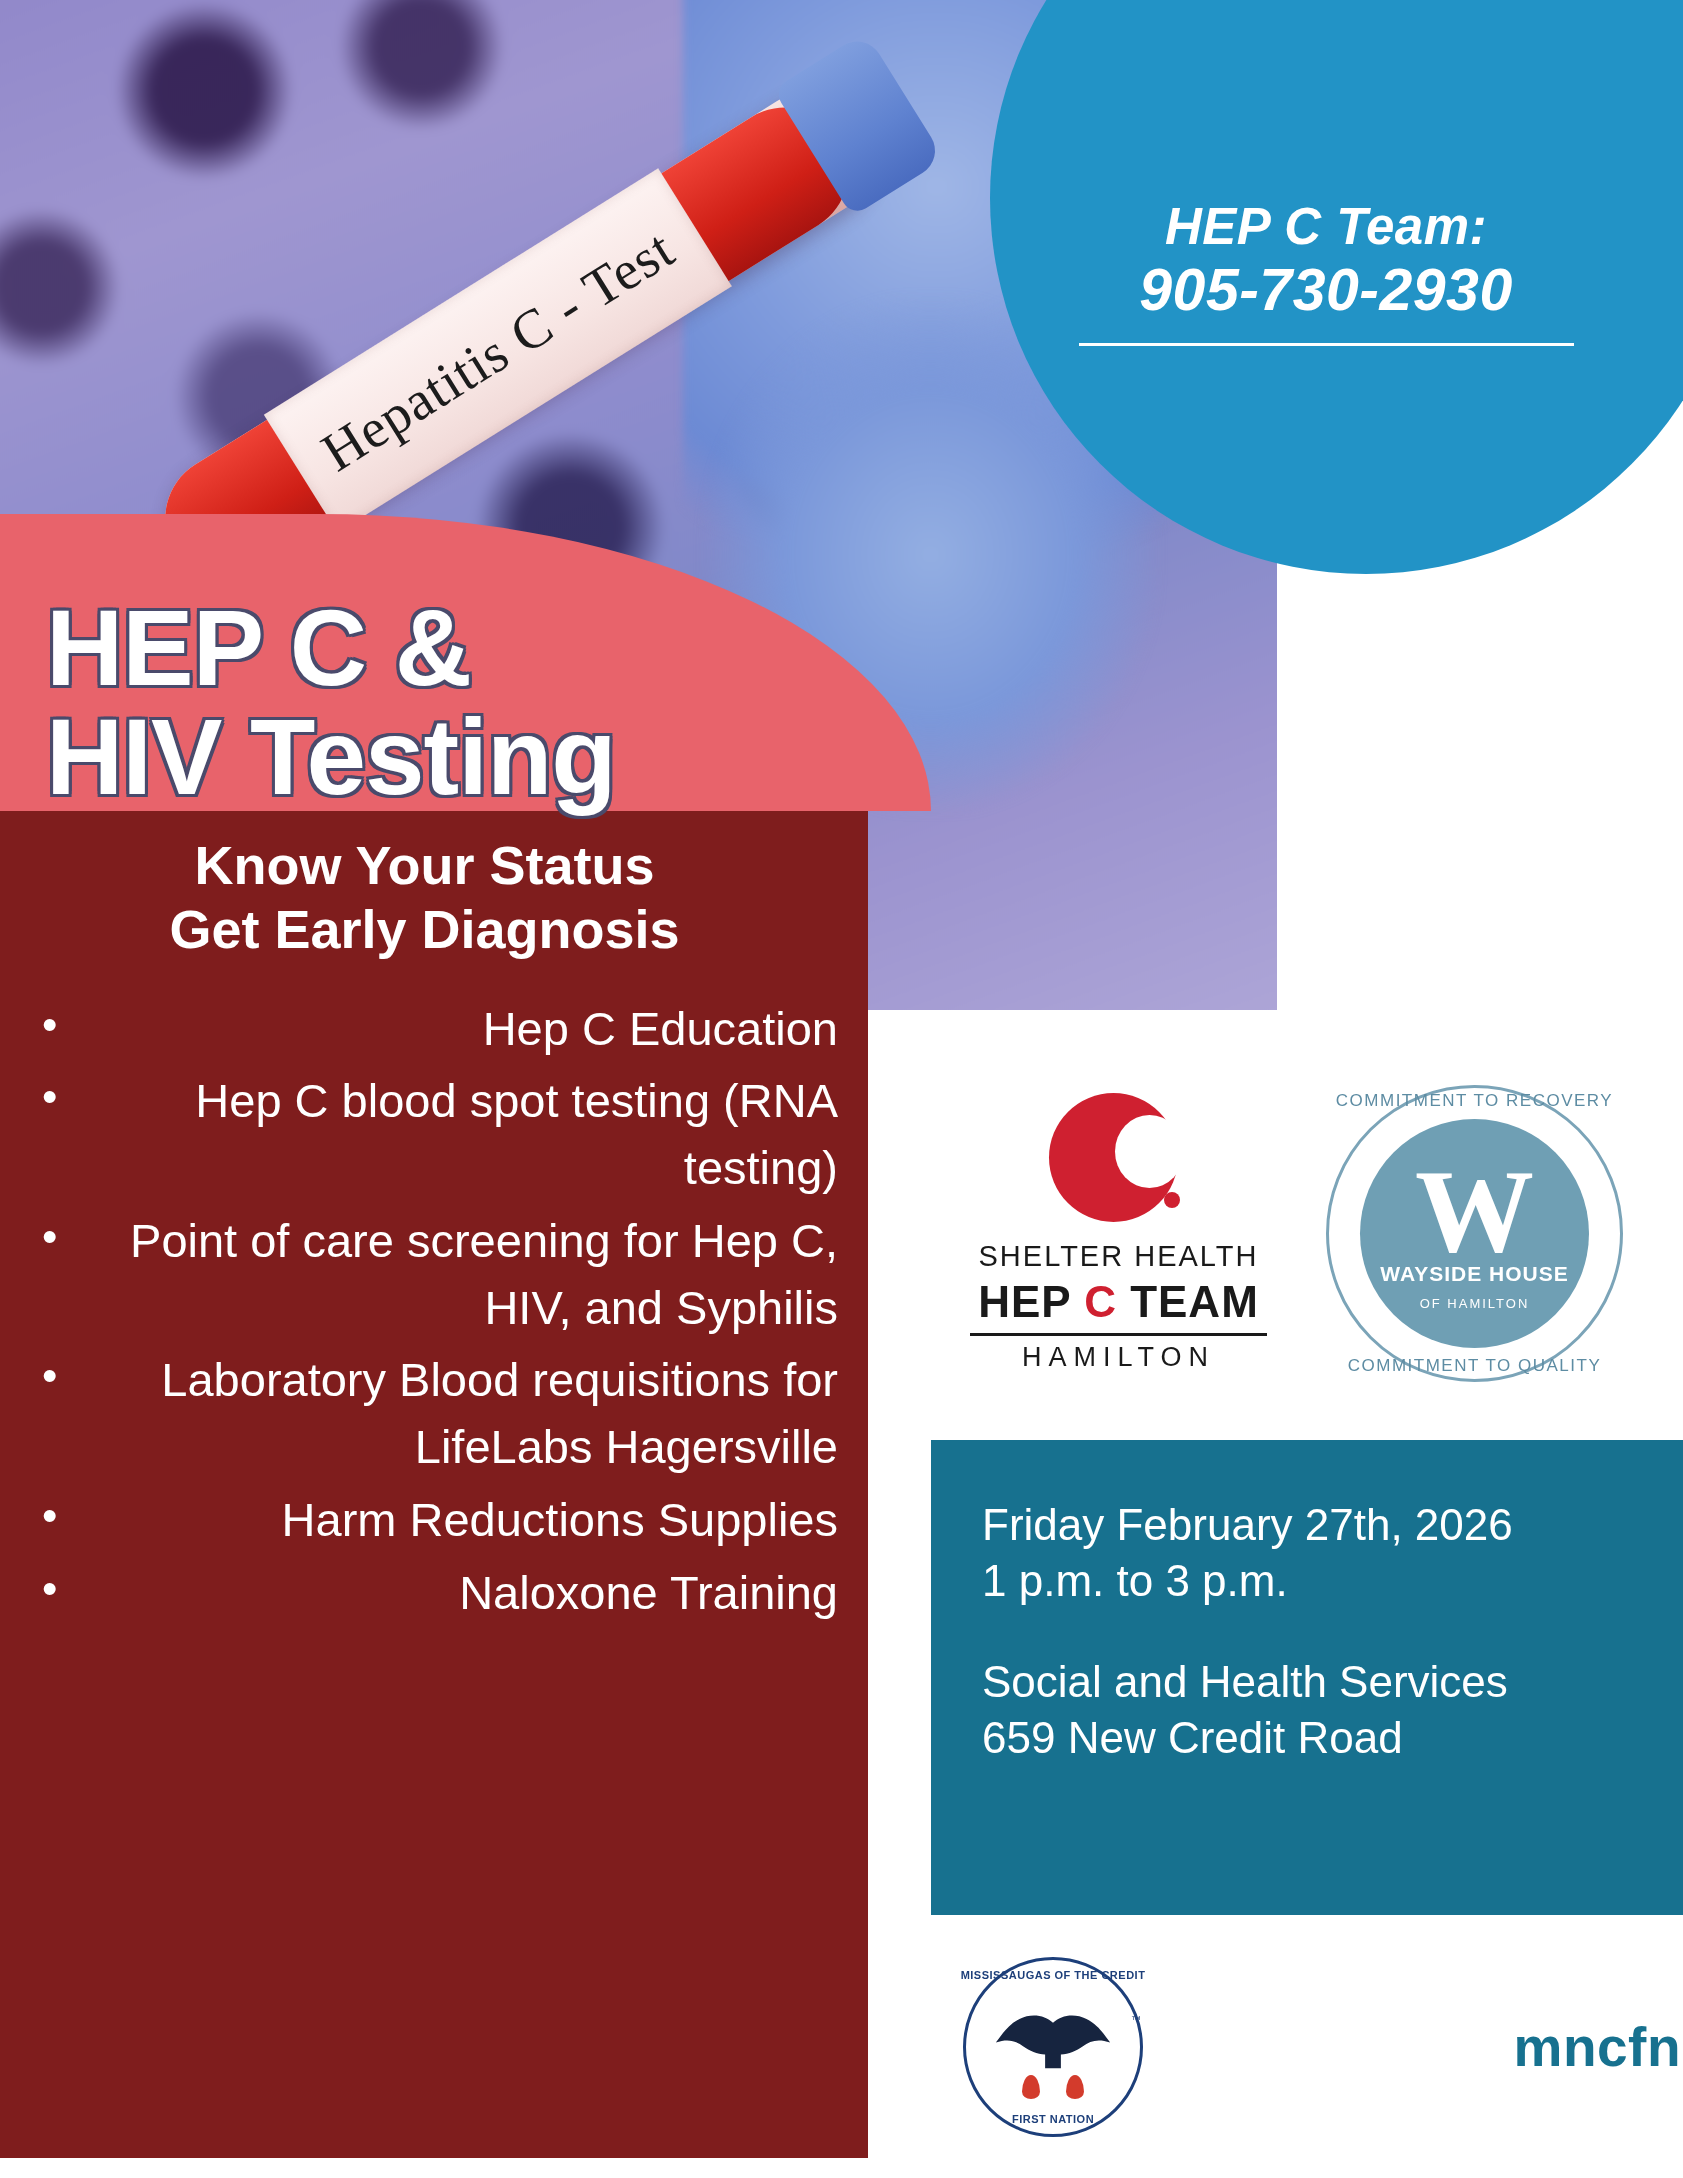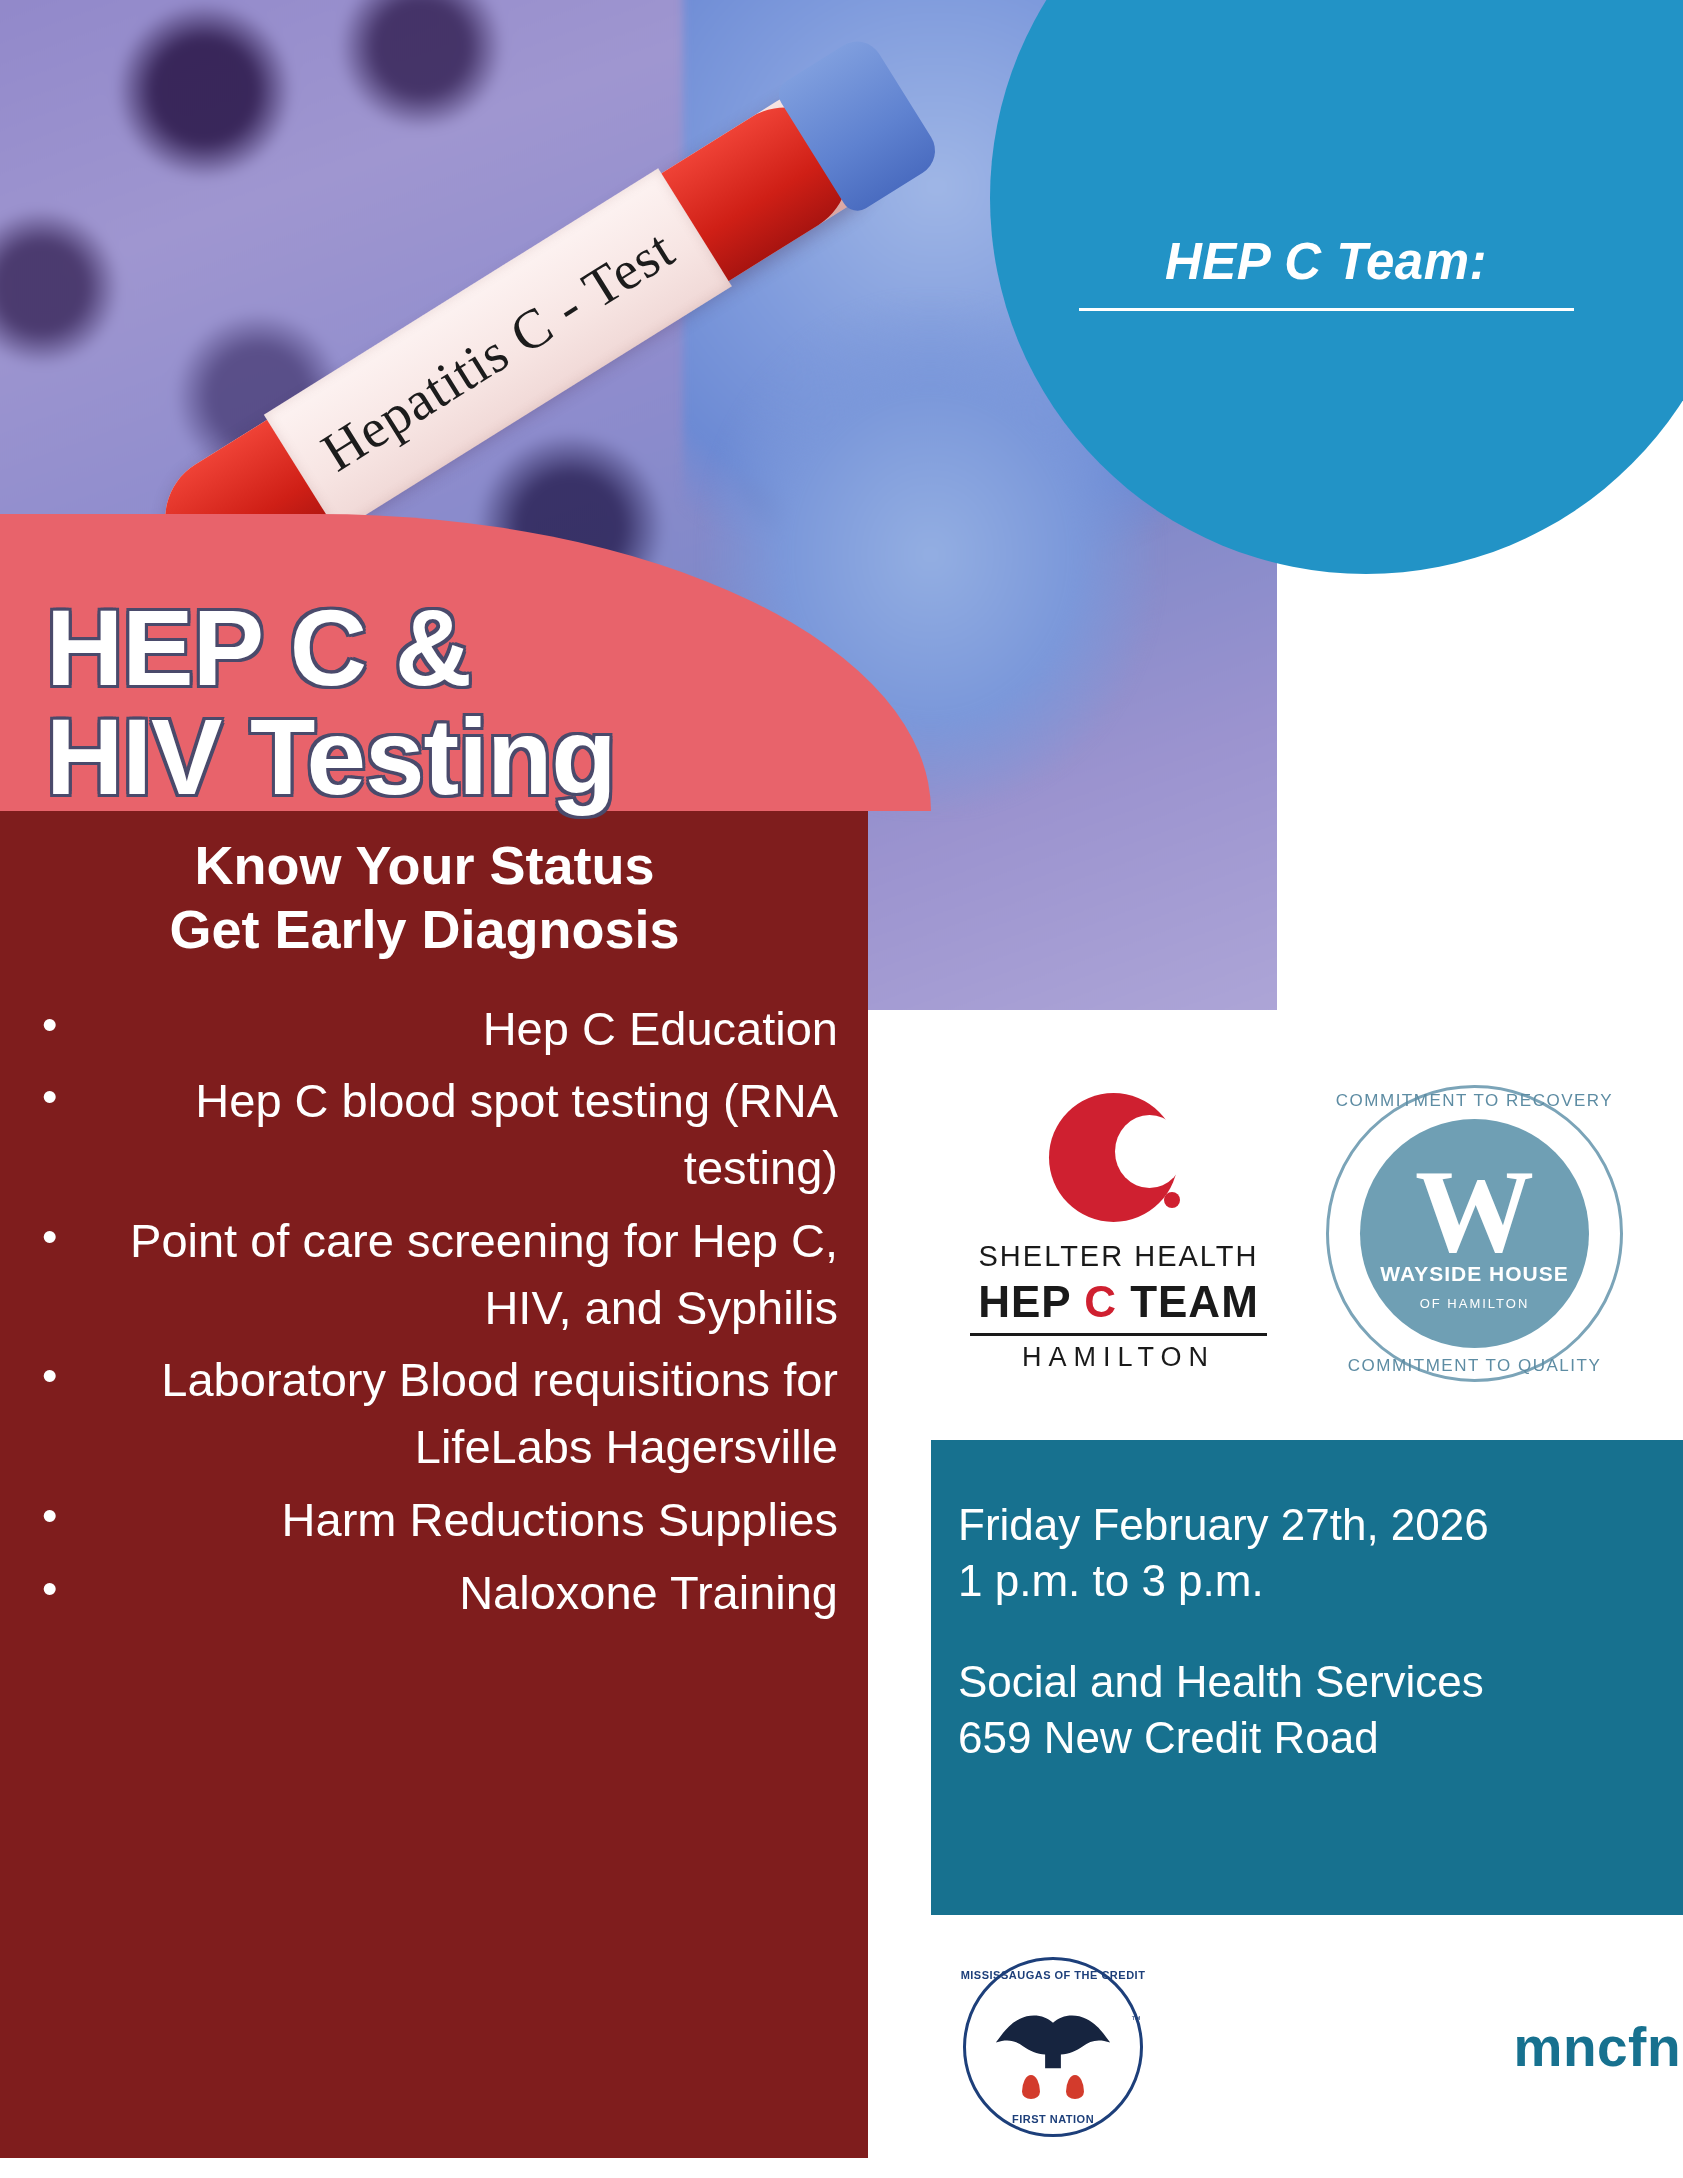--- a/index.html
+++ b/index.html
@@ -376,21 +376,21 @@
   .wayside-arc-bottom { bottom: 6px; }
 
   .teal-panel {
     position: absolute;
     left: 931px;
     top: 1440px;
     width: 752px;
     height: 475px;
     background: #17718f;
     color: #ffffff;
-    padding: 57px 51px 0 27px;
+    padding: 57px 51px 0 51px;
     box-sizing: border-box;
   }
   .teal-line {
     font-size: 44px;
     line-height: 1.28;
   }
   .teal-gap { height: 44px; }
 
   .footer-right {
     position: absolute;
@@ -483,20 +483,21 @@
       <div class="vial-cap"></div>
       <div class="vial-label">
         <span>Hepatitis C - Test</span>
       </div>
     </div>
   </div>
 
   <div class="blue-circle">
     <div class="phone-wrap">
       <div class="phone-label">HEP C Team:</div>
+      <div class="phone-number">905-730-2930</div>
       <div class="phone-rule"></div>
     </div>
   </div>
 
   <div class="red-panel">
     <div class="headline">
       <div>HEP C &amp;</div>
       <div>HIV Testing</div>
     </div>
     <div class="subhead">

